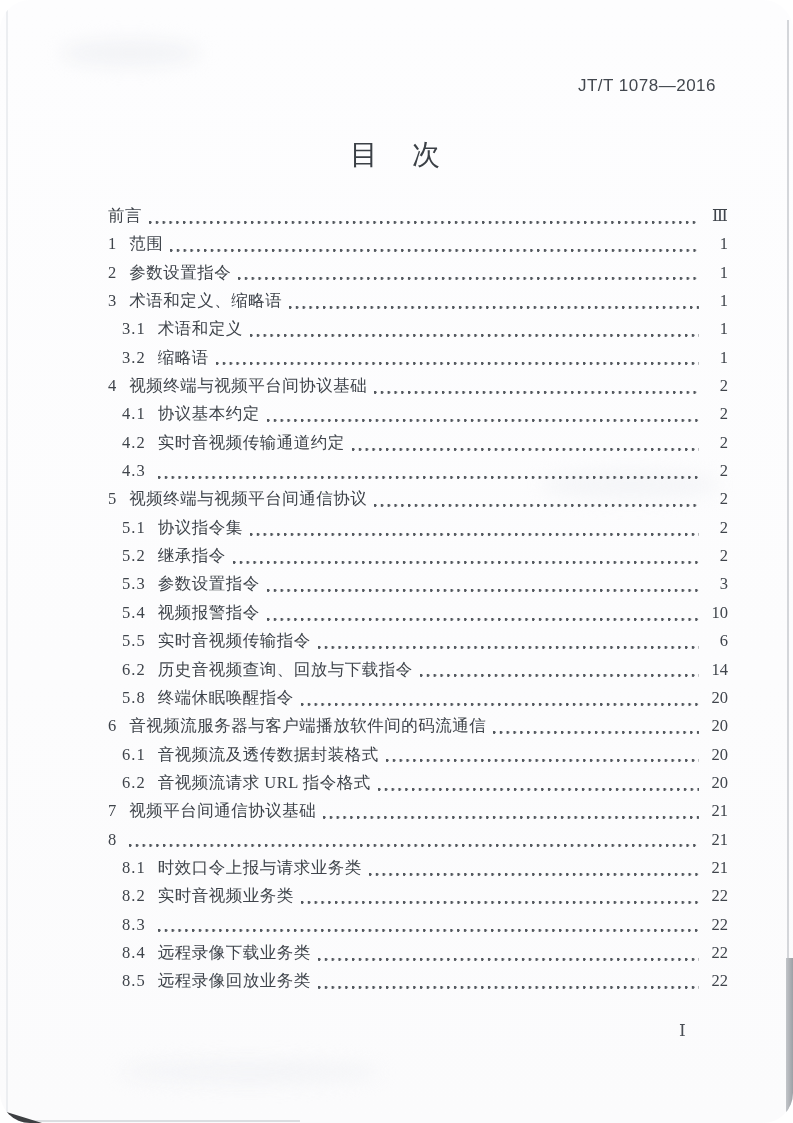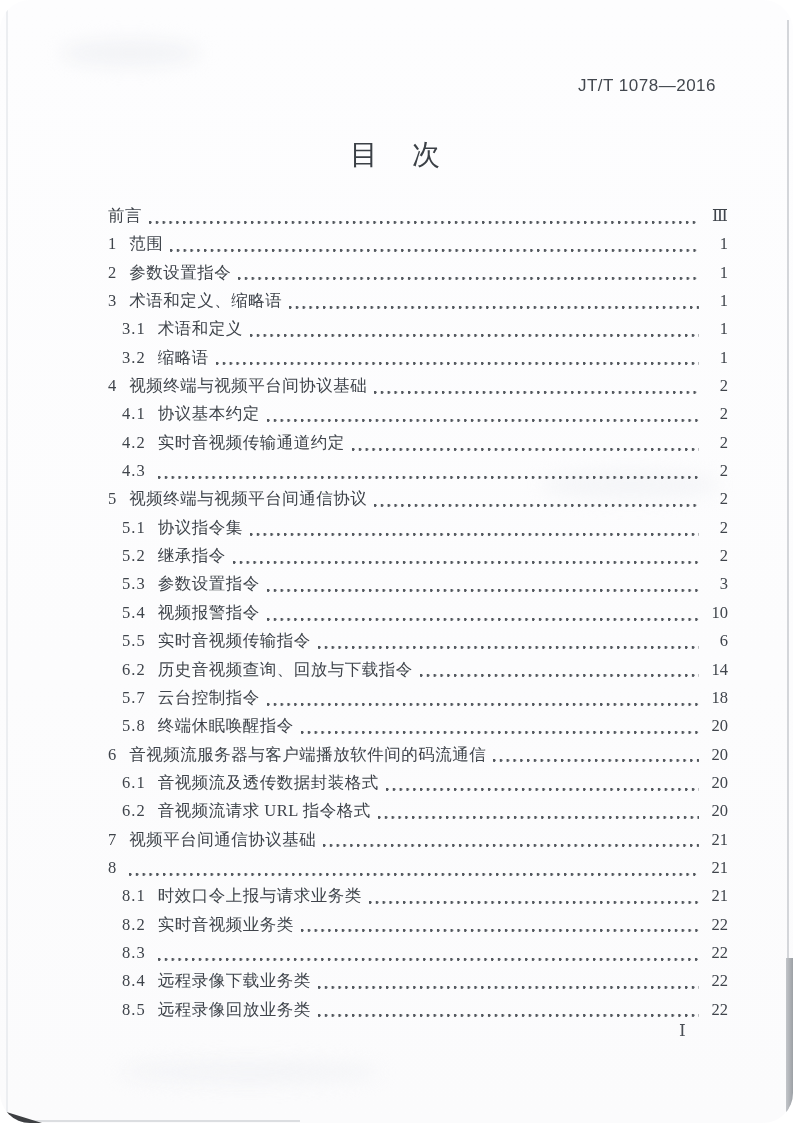--- a/index.html
+++ b/index.html
@@ -191,26 +191,20 @@
       <span class="page-num">6</span>
     </div>
 
     <div class="toc-row level-1">
       <span class="toc-num">6.2</span>
       <span class="toc-label">历史音视频查询、回放与下载指令</span>
       <span class="leader"></span>
       <span class="page-num">14</span>
     </div>
 
-    <div class="toc-row level-1">
-      <span class="toc-num">5.7</span>
-      <span class="toc-label">云台控制指令</span>
-      <span class="leader"></span>
-      <span class="page-num">18</span>
-    </div>
 
     <div class="toc-row level-1">
       <span class="toc-num">5.8</span>
       <span class="toc-label">终端休眠唤醒指令</span>
       <span class="leader"></span>
       <span class="page-num">20</span>
     </div>
 
     <div class="toc-row level-0">
       <span class="toc-num">6</span>

